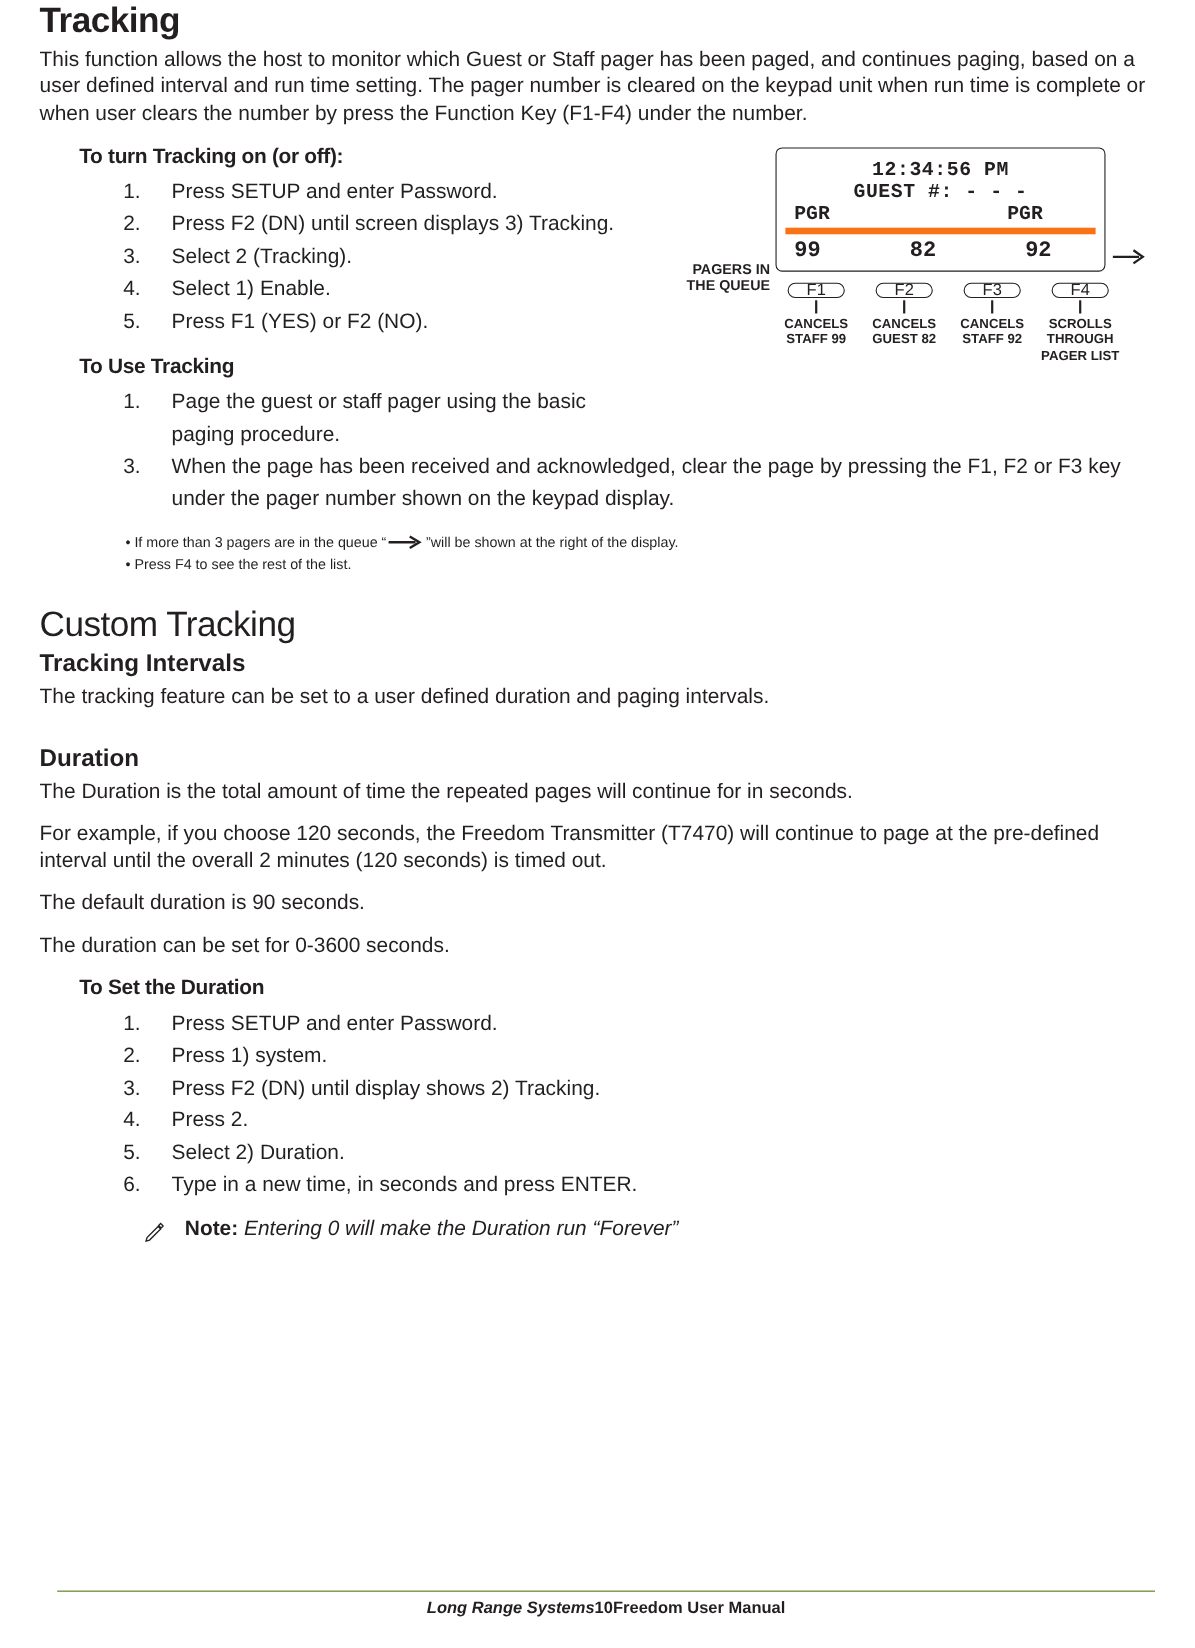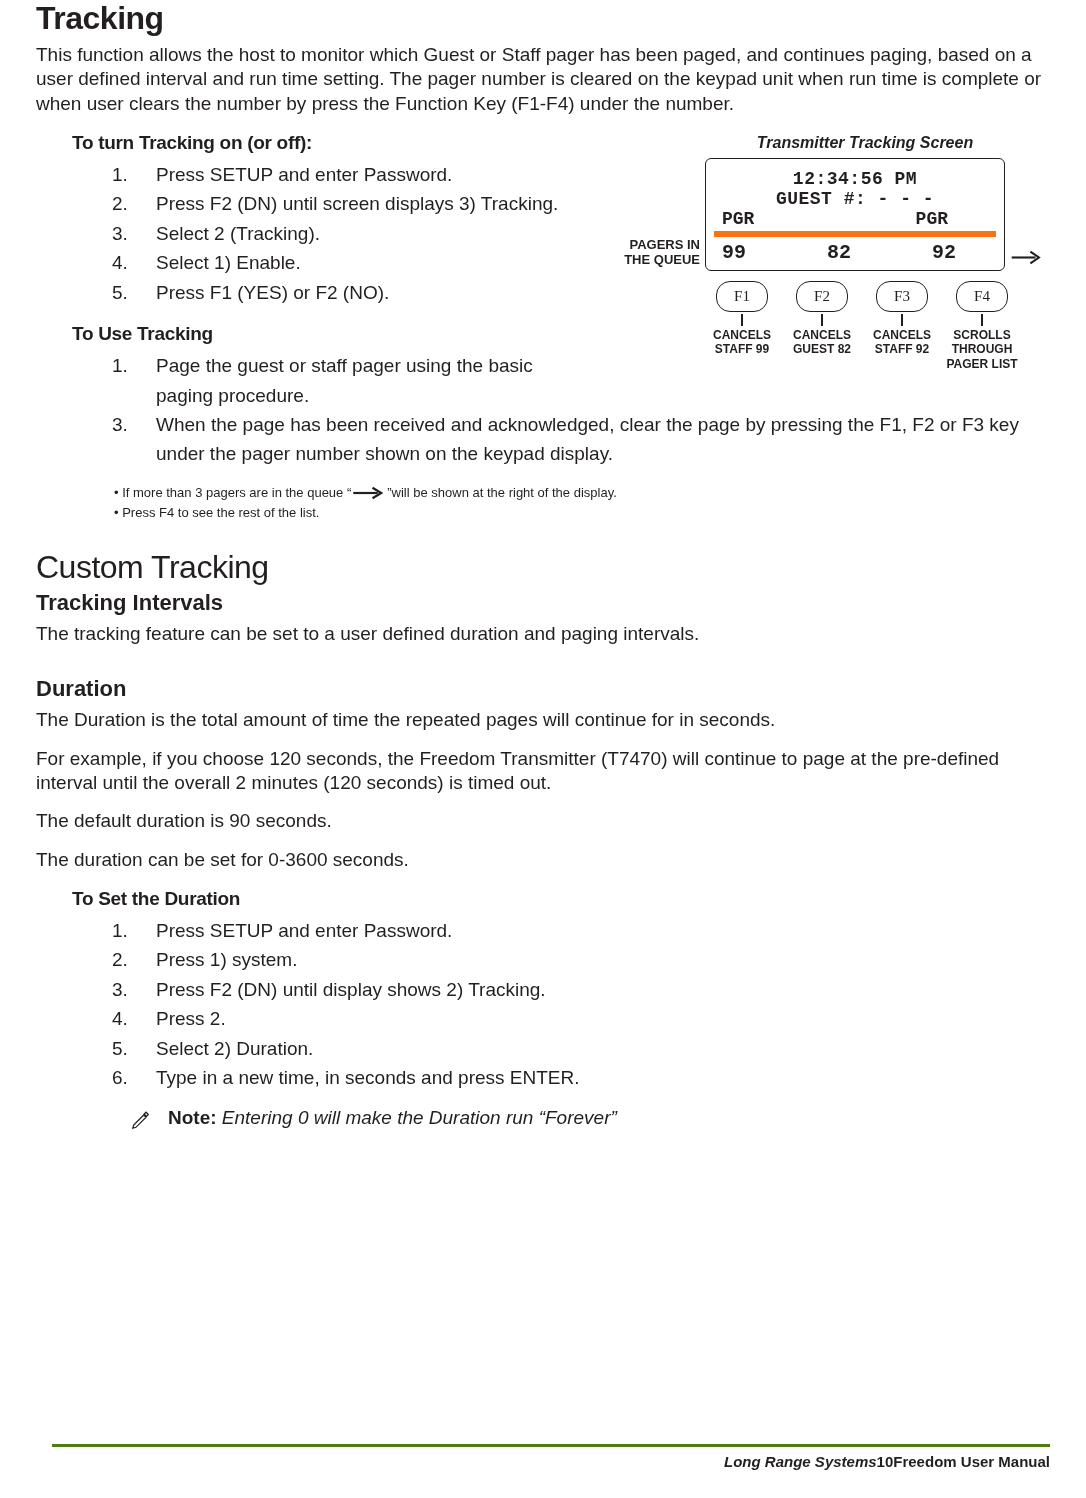--- a/index.html
+++ b/index.html
@@ -132,27 +132,27 @@
   .fkey-col {
     display: flex;
     flex-direction: column;
     align-items: center;
     width: 80px;
   }
   .fkey-btn {
     border: 1.5px solid #231f20;
     border-radius: 14px;
     width: 52px;
-    height: 31px;
+    height: 14px;
     display: flex;
     align-items: center;
     justify-content: center;
     font-size: 15px;
     font-weight: 400;
-    font-family: Liberation Serif, serif;
+    font-family: Liberation Sans, sans-serif;
   }
   .fkey-tick {
     width: 1.5px;
     height: 12px;
     background: #231f20;
     margin: 2px 0;
   }
   .fkey-desc {
     font-size: 12px;
     font-weight: 700;
@@ -187,24 +187,24 @@
     width: 22px;
     height: 22px;
     flex-shrink: 0;
     margin-top: 2px;
   }
   .footer {
     position: absolute;
     bottom: 28px;
     left: 36px;
     right: 36px;
-    border-top: 3px solid #4d7c0f;
+    border-top: 1px solid #4d7c0f;
     padding-top: 6px;
     display: flex;
-    justify-content: flex-end;
+    justify-content: center;
     font-size: 15px;
     margin-left: 16px;
   }
   .footer .left { font-style: italic; font-weight: 700; }
   .footer .center { font-weight: 700; }
   .footer .right { font-weight: 700; }
   .inline-arrow {
     display: inline-block;
     vertical-align: middle;
     width: 36px;
@@ -213,21 +213,20 @@
 </style>
 </head>
 <body>
 
 <div class="page">
 
   <h1 class="tracking">Tracking</h1>
   <p class="body">This function allows the host to monitor which Guest or Staff pager has been paged, and continues paging, based on a user defined interval and run time setting. The pager number is cleared on the keypad unit when run time is complete or when user clears the number by press the Function Key (F1-F4) under the number.</p>
 
   <div class="float-right-diagram">
-    <div class="diagram-caption">Transmitter Tracking Screen</div>
     <div class="pagers-label">PAGERS IN THE QUEUE</div>
     <div class="screen-box">
       <div class="screen-line">12:34:56 PM</div>
       <div class="screen-line">GUEST #: - - -</div>
       <div class="pgr-row">
         <span>PGR</span>
         <span style="margin-right:40px;">PGR</span>
       </div>
       <div class="queue-row">
         <span>99</span>

